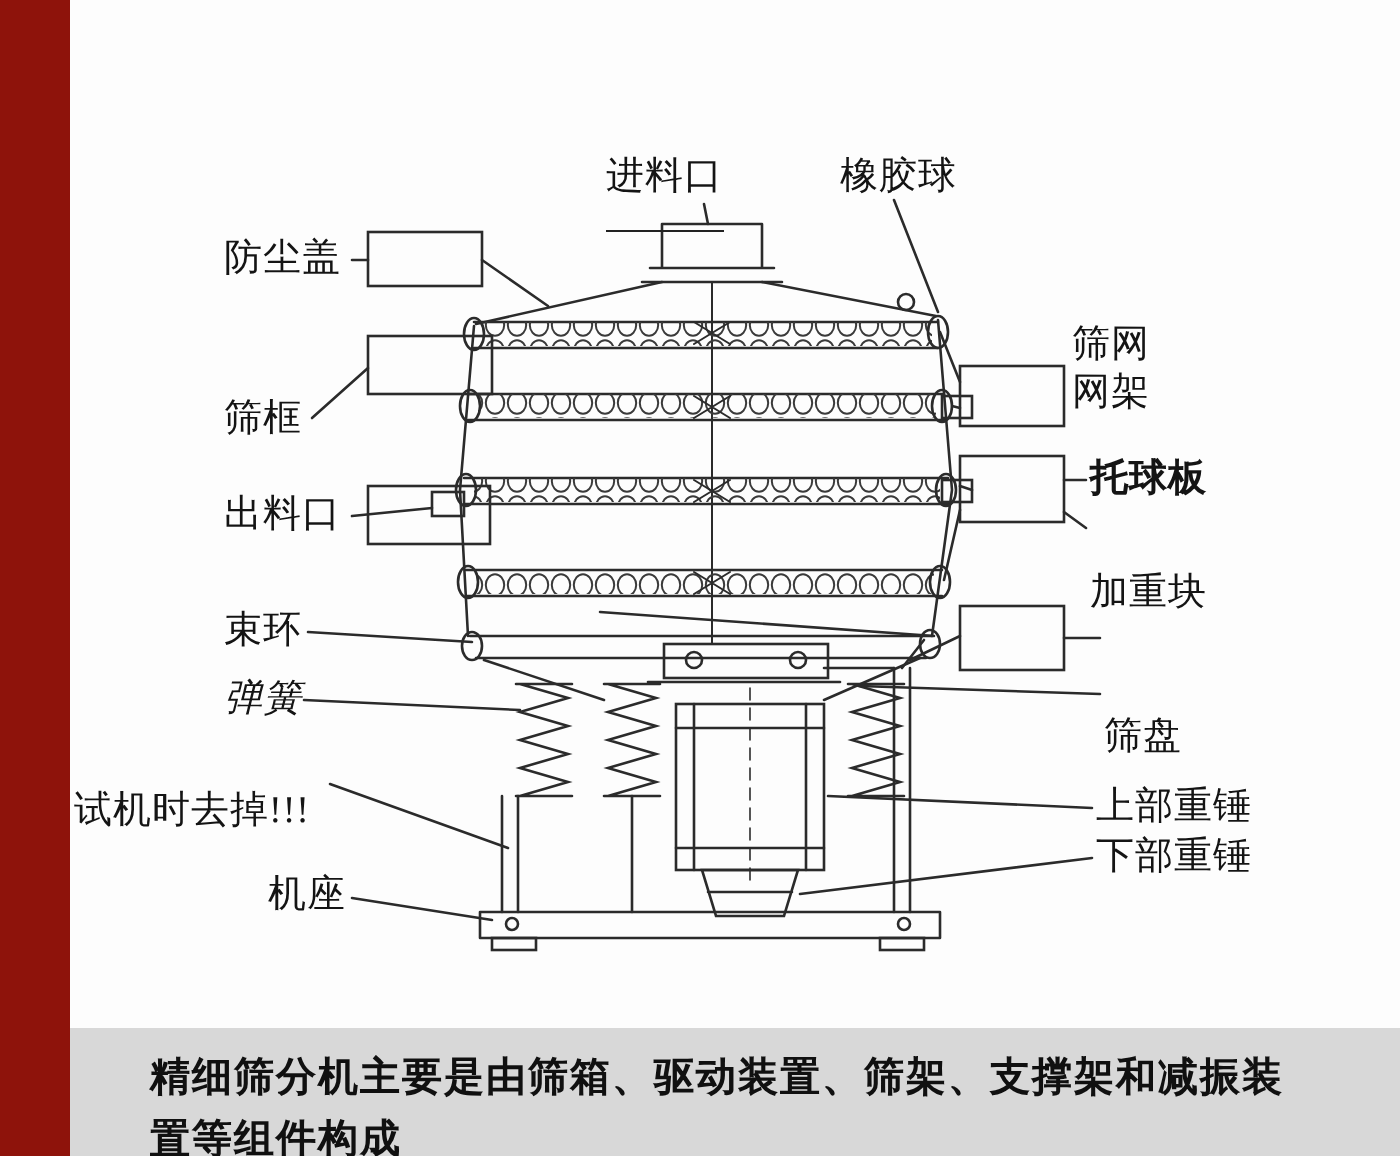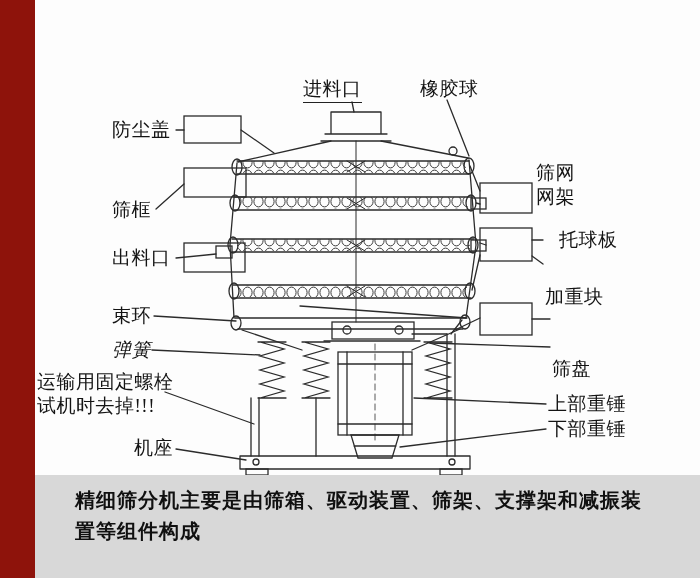--- a/index.html
+++ b/index.html
@@ -3,22 +3,22 @@
 <meta charset="utf-8">
 <style>
   * { margin:0; padding:0; box-sizing:border-box; }
   html,body { width:700px; height:578px; }
   body { font-family:"Liberation Sans", sans-serif; background:#ffffff; }
   .screen { position:relative; width:700px; height:578px; background:#fdfdfd; overflow:hidden; }
   .accent-bar { position:absolute; left:0; top:0; width:35px; height:578px; background:#8e130b; z-index:5; }
   .art { position:absolute; left:0; top:0; width:700px; height:578px; z-index:1; }
   .lbl { position:absolute; z-index:2; font-family:"Liberation Serif", serif; font-size:19px;
          color:#141414; white-space:nowrap; letter-spacing:0.5px; line-height:1.15; }
-  .lbl.underline { border-bottom:1.5px solid #222; padding-bottom:2px; }
-  .caption { position:absolute; left:0; bottom:0; width:700px; height:103px; background:#d8d8d8;
+  .lbl.underline { border-bottom:1.5px solid #222; padding-bottom:15px; }
+  .caption { position:absolute; left:0; bottom:0; width:700px; height:64px; background:#d8d8d8;
              z-index:4; padding:10px 30px 16px 75px; }
   .caption-text { font-family:"Liberation Sans", sans-serif; font-size:20px; font-weight:700;
                   color:#101010; line-height:1.55; letter-spacing:1px; max-width:578px; word-break:break-all; }
 </style>
 </head>
 <body>
 
 <div class="screen">
 
   <svg class="art" viewBox="0 0 700 578">
@@ -126,26 +126,25 @@
     </g>
   </svg>
 
   <div class="lbl underline" style="left:303px; top:78px;">进料口</div>
   <div class="lbl" style="left:420px; top:78px;">橡胶球</div>
   <div class="lbl" style="left:112px; top:119px;font-family:Liberation Serif, serif;">防尘盖</div>
   <div class="lbl" style="left:112px; top:199px;">筛框</div>
   <div class="lbl" style="left:112px; top:247px;">出料口</div>
   <div class="lbl" style="left:112px; top:305px;">束环</div>
   <div class="lbl" style="left:112px; top:339px;font-style:italic;">弹簧</div>
-  <div class="lbl" style="left:37px;  top:371px;">运输用固定螺栓</div>
   <div class="lbl" style="left:37px;  top:395px;">试机时去掉!!!</div>
   <div class="lbl" style="left:134px; top:437px;">机座</div>
   <div class="lbl" style="left:536px; top:162px;">筛网</div>
   <div class="lbl" style="left:536px; top:186px;">网架</div>
-  <div class="lbl" style="left:559px; top:229px;">托球板</div>
+  <div class="lbl" style="left:545px; top:229px;font-weight:bold;">托球板</div>
   <div class="lbl" style="left:545px; top:254px;margin-top:32px;">加重块</div>
   <div class="lbl" style="left:552px; top:336px;margin-top:22px;">筛盘</div>
   <div class="lbl" style="left:548px; top:393px;">上部重锤</div>
   <div class="lbl" style="left:548px; top:418px;">下部重锤</div>
 
   <div class="caption">
     <p class="caption-text">精细筛分机主要是由筛箱、驱动装置、筛架、支撑架和减振装置等组件构成</p>
   </div>
 
   <div class="accent-bar"></div>

